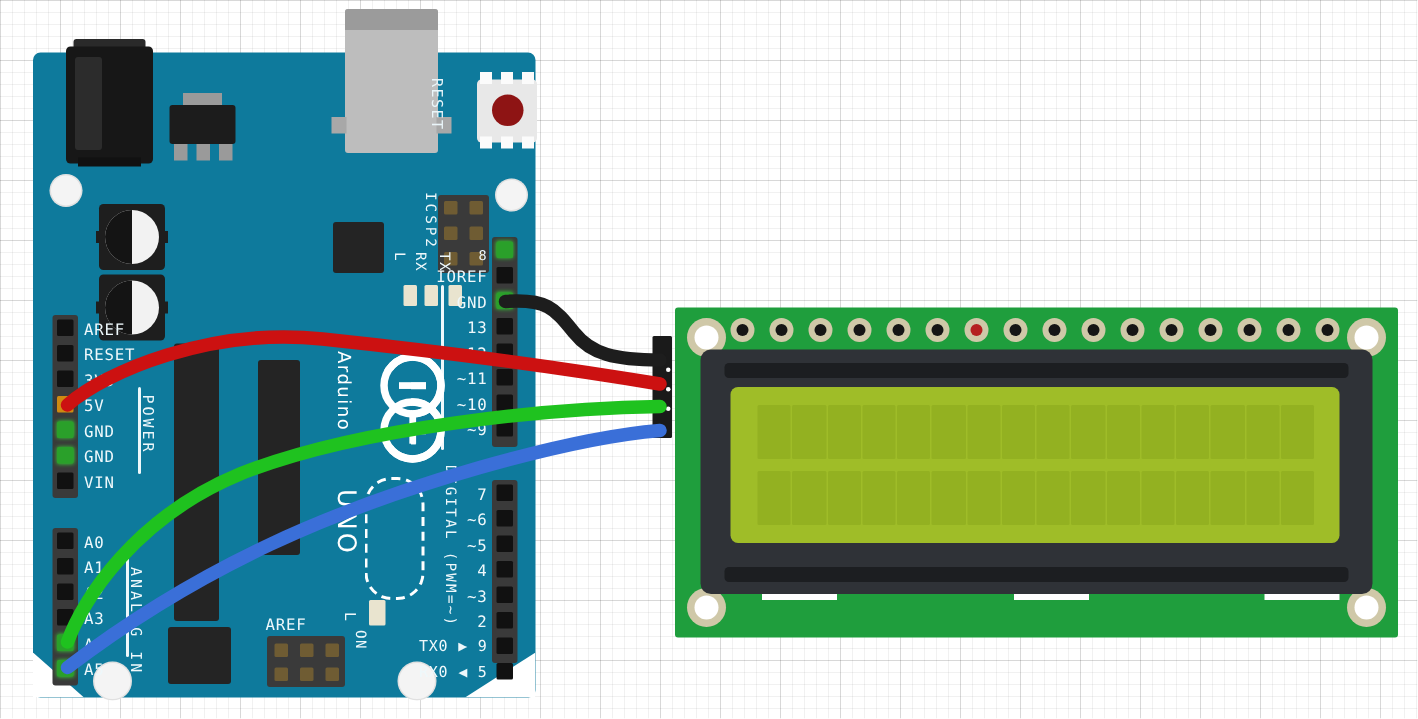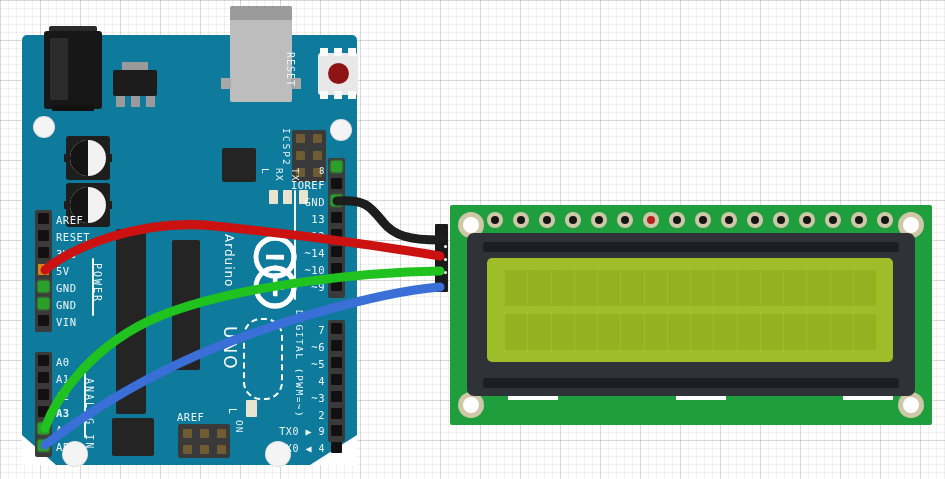--- a/index.html
+++ b/index.html
@@ -257,41 +257,41 @@
     <div class="pin" style="left:38px;top:355px;"></div>
     <div class="pin" style="left:38px;top:372px;"></div>
     <div class="pin" style="left:38px;top:389px;"></div>
     <div class="pin" style="left:38px;top:406px;"></div>
     <div class="pin lit" style="left:38px;top:423px;"></div>
     <div class="pin lit" style="left:38px;top:440px;"></div>
 
     <div class="plabel" style="left:56px;top:356px;">A0</div>
     <div class="plabel" style="left:56px;top:373px;">A1</div>
     <div class="plabel" style="left:56px;top:390px;">A2</div>
-    <div class="plabel" style="left:56px;top:407px;font-weight:bold;">A3</div>
+    <div class="plabel" style="left:56px;top:407px;">A3</div>
     <div class="plabel" style="left:56px;top:424px;">A4</div>
     <div class="plabel" style="left:56px;top:441px;">A5</div>
     <div class="vlabel" style="left:95px;top:378px;font-size:10px;">ANALOG IN</div>
     <div class="sepline" style="left:84px;top:370px;height:68px;"></div>
 
     <div class="hdr" style="left:328px;top:158px;width:17px;height:140px;"></div>
     <div class="pin lit" style="left:331px;top:161px;"></div>
     <div class="pin" style="left:331px;top:178px;"></div>
     <div class="pin lit" style="left:331px;top:195px;"></div>
     <div class="pin" style="left:331px;top:212px;"></div>
     <div class="pin" style="left:331px;top:229px;"></div>
     <div class="pin" style="left:331px;top:246px;"></div>
     <div class="pin" style="left:331px;top:263px;"></div>
     <div class="pin" style="left:331px;top:280px;"></div>
 
     <div class="plabel r" style="left:245px;top:179px;width:80px;">IOREF</div>
     <div class="plabel r" style="left:245px;top:196px;width:80px;">GND</div>
     <div class="plabel r" style="left:245px;top:213px;width:80px;text-align:right;">13</div>
     <div class="plabel r" style="left:245px;top:230px;width:80px;">12</div>
-    <div class="plabel r" style="left:245px;top:247px;width:80px;">~14</div>
+    <div class="plabel r" style="left:245px;top:247px;width:80px;">~11</div>
     <div class="plabel r" style="left:245px;top:264px;width:80px;">~10</div>
     <div class="plabel r" style="left:245px;top:281px;width:80px;">~9</div>
     <div class="plabel r" style="left:245px;top:166px;width:80px;font-size:9px;">8</div>
 
     <div class="hdr" style="left:328px;top:320px;width:17px;height:122px;"></div>
     <div class="pin" style="left:331px;top:323px;"></div>
     <div class="pin" style="left:331px;top:340px;"></div>
     <div class="pin" style="left:331px;top:357px;"></div>
     <div class="pin" style="left:331px;top:374px;"></div>
     <div class="pin" style="left:331px;top:391px;"></div>
@@ -299,21 +299,21 @@
     <div class="pin" style="left:331px;top:425px;"></div>
     <div class="pin" style="left:331px;top:442px;"></div>
 
     <div class="plabel r" style="left:235px;top:324px;width:90px;">7</div>
     <div class="plabel r" style="left:235px;top:341px;width:90px;">~6</div>
     <div class="plabel r" style="left:235px;top:358px;width:90px;">~5</div>
     <div class="plabel r" style="left:235px;top:375px;width:90px;">4</div>
     <div class="plabel r" style="left:235px;top:392px;width:90px;">~3</div>
     <div class="plabel r" style="left:235px;top:409px;width:90px;">2</div>
     <div class="plabel r" style="left:235px;top:426px;width:90px;font-size:10px;">TX0 ▶ 9</div>
-    <div class="plabel r" style="left:235px;top:443px;width:90px;font-size:10px;">RX0 ◀ 4</div>
+    <div class="plabel r" style="left:235px;top:443px;width:90px;font-size:10px;">RX0 ◀ 5</div>
 
     <div class="vlabel" style="left:305px;top:310px;font-size:9.5px;letter-spacing:1.5px;">DIGITAL (PWM=~)</div>
     <div class="sepline" style="left:294px;top:190px;height:110px;"></div>
 
     <svg class="logo-wrap" viewBox="0 0 70 80">
       <g fill="none" stroke="#ffffff" stroke-width="5">
         <circle cx="35" cy="25" r="19"></circle>
         <circle cx="35" cy="55" r="19"></circle>
       </g>
       <rect x="26" y="23" width="18" height="4.5" fill="#ffffff"></rect>

